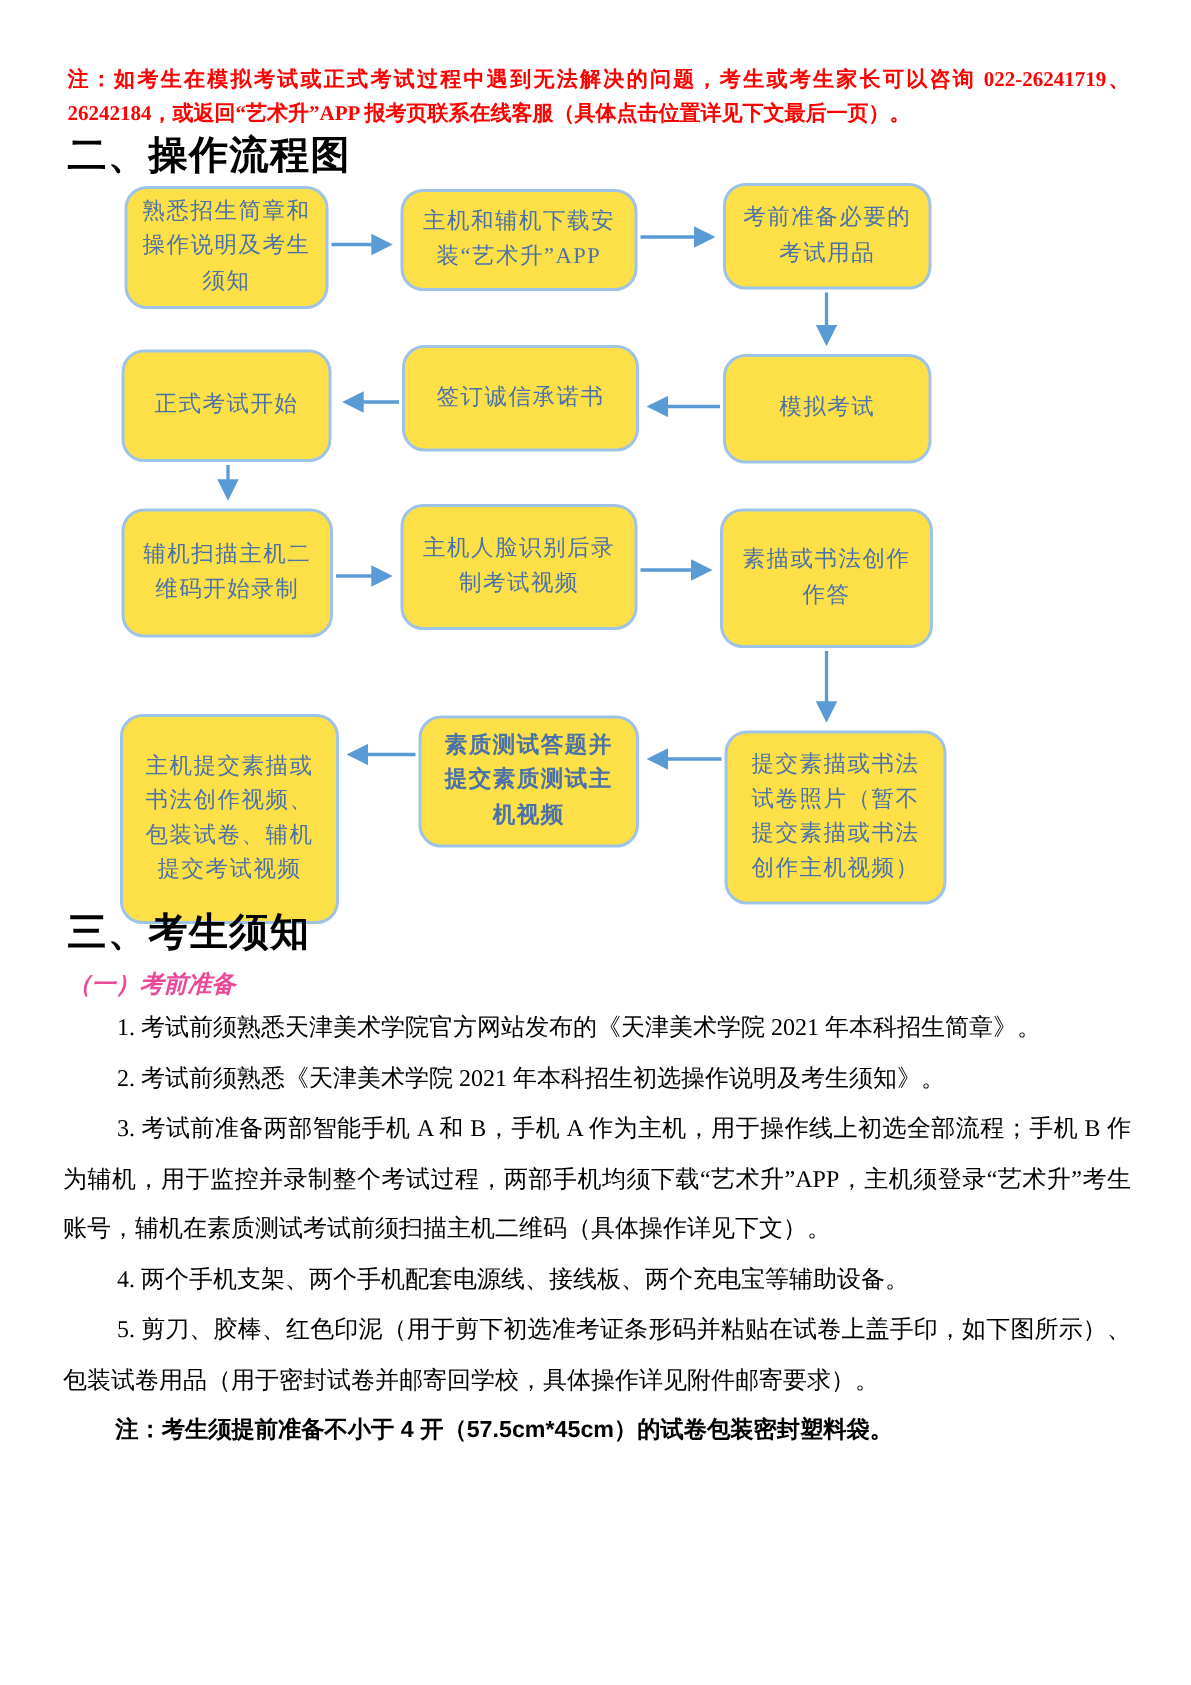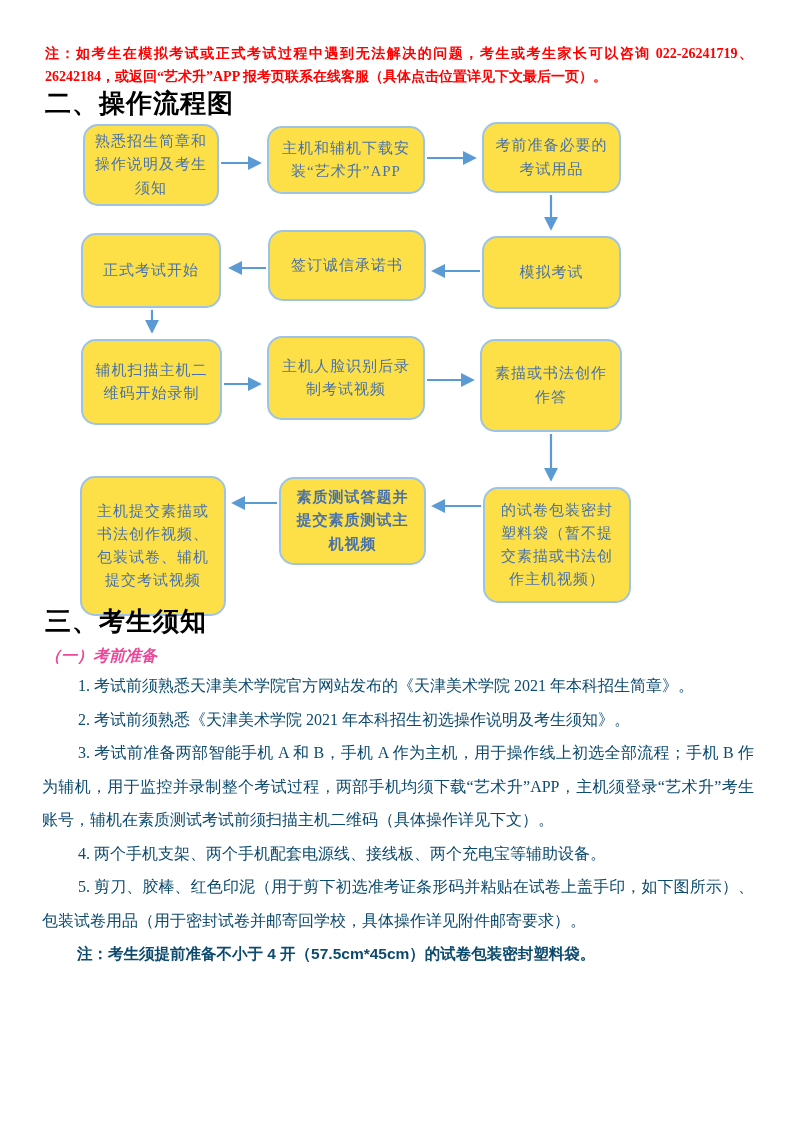--- a/index.html
+++ b/index.html
@@ -69,21 +69,21 @@
   .n8{left:480px; top:339px; width:142px; height:93px;}
   .n9{left:80px;  top:476px; width:146px; height:140px;}
   .n10{left:279px;top:477px; width:147px; height:88px;font-weight:bold;}
   .n11{left:483px;top:487px; width:148px; height:116px;}
   .arrow-layer{position:absolute;left:0;top:0;pointer-events:none;}
   
   .notice-body{
     position:absolute;left:42px;top:669px;width:712px;
     font-size:16px;
     line-height:33.5px;
-    color:#0c4a6e;
+    color:#000000;
     text-align:justify;
   }
   .notice-body p{margin:0;text-indent:2.25em;}
   .bottom-note{
     font-family:"Liberation Sans","DejaVu Sans",sans-serif;
     font-weight:700;
     font-size:15.5px;
   }
 </style>
 </head>
@@ -121,21 +121,21 @@
     <div class="flow-node n1">主机和辅机下载安装“艺术升”APP</div>
     <div class="flow-node n2">考前准备必要的考试用品</div>
     <div class="flow-node n3">正式考试开始</div>
     <div class="flow-node n4">签订诚信承诺书</div>
     <div class="flow-node n5">模拟考试</div>
     <div class="flow-node n6">辅机扫描主机二维码开始录制</div>
     <div class="flow-node n7">主机人脸识别后录制考试视频</div>
     <div class="flow-node n8">素描或书法创作作答</div>
     <div class="flow-node n9">主机提交素描或书法创作视频、包装试卷、辅机提交考试视频</div>
     <div class="flow-node n10">素质测试答题并提交素质测试主机视频</div>
-    <div class="flow-node n11">的试卷包装密封塑料袋（暂不提交素描或书法创作主机视频）</div>
+    <div class="flow-node n11">提交素描或书法试卷照片（暂不提交素描或书法创作主机视频）</div>
   </div>
 
   <h2 class="sec-title h-notice">三、考生须知</h2>
   <h3 class="sub-title">（一）考前准备</h3>
 
   <div class="notice-body">
     <p>1. 考试前须熟悉天津美术学院官方网站发布的《天津美术学院 2021 年本科招生简章》。</p>
     <p>2. 考试前须熟悉《天津美术学院 2021 年本科招生初选操作说明及考生须知》。</p>
     <p>3. 考试前准备两部智能手机 A 和 B，手机 A 作为主机，用于操作线上初选全部流程；手机 B 作为辅机，用于监控并录制整个考试过程，两部手机均须下载“艺术升”APP，主机须登录“艺术升”考生账号，辅机在素质测试考试前须扫描主机二维码（具体操作详见下文）。</p>
     <p>4. 两个手机支架、两个手机配套电源线、接线板、两个充电宝等辅助设备。</p>

